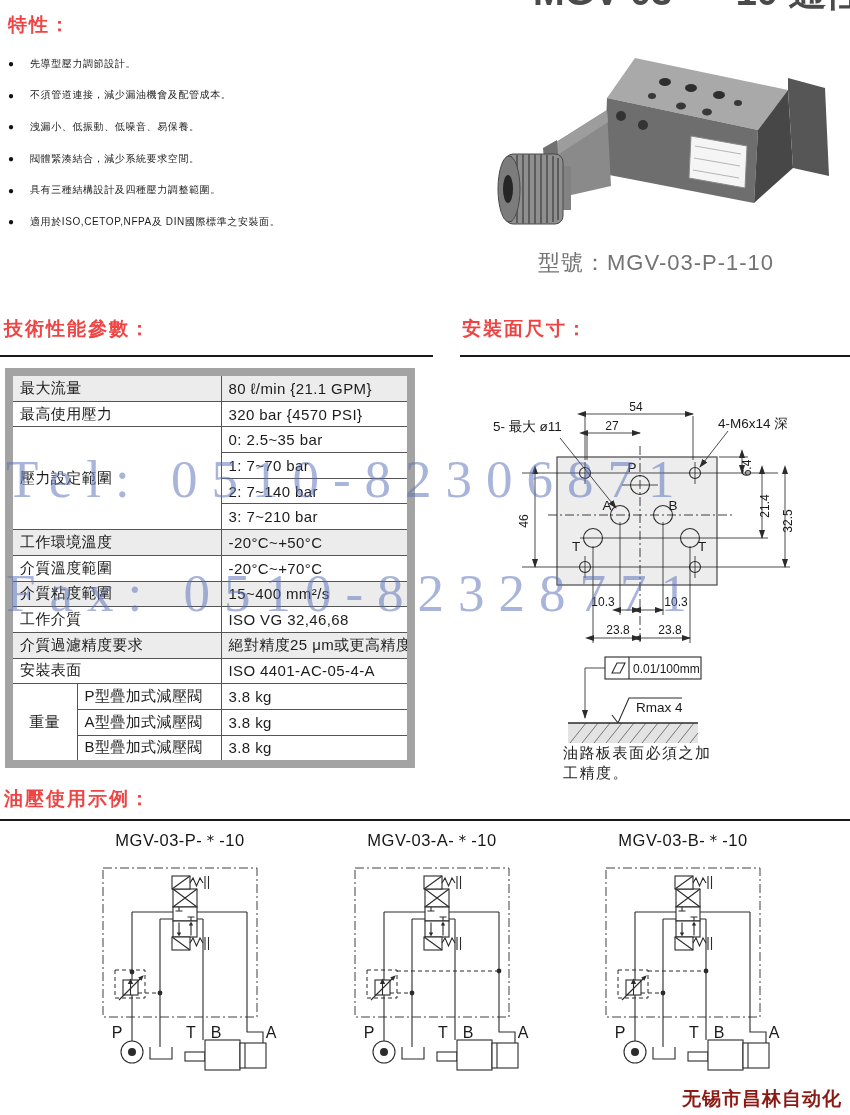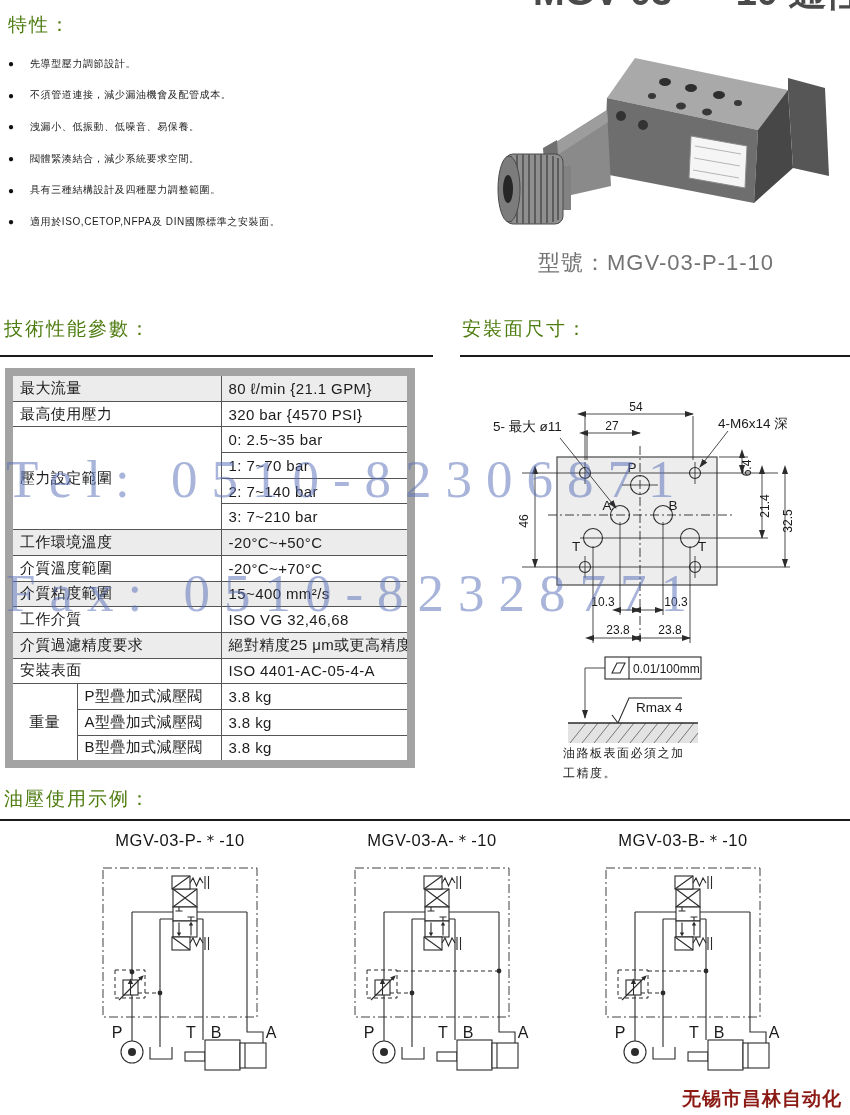--- a/index.html
+++ b/index.html
@@ -4,42 +4,42 @@
 <style>
   html,body { margin:0; padding:0; background:#ffffff; }
   .page { position:relative; width:850px; height:1115px; background:#fff; overflow:hidden;
           font-family:"Liberation Sans", sans-serif; color:#1c1c1c; }
 
   
   .clip-title { position:absolute; left:533px; top:-28px; height:40px; line-height:40px;
                 font-size:38px; font-weight:bold; color:#4a4a4a; white-space:nowrap; }
 
   
-  .h-sec { position:absolute; font-size:19px; font-weight:normal; letter-spacing:2px; color:#4d7c0f; }
+  .h-sec { position:absolute; font-size:19px; font-weight:bold; letter-spacing:2px; color:#ef4444; }
   .rule  { position:absolute; height:2px; background:#1a1a1a; }
 
   
   .features { position:absolute; left:8px; top:48px; width:470px; }
   .feat-item { display:flex; align-items:center; height:31.6px; }
   .feat-bullet { width:22px; font-size:10px; color:#111; flex:0 0 22px; }
   .feat-text { font-size:10px; letter-spacing:0.6px; white-space:nowrap; }
 
   .model-caption { position:absolute; left:538px; top:248px; font-size:22px; letter-spacing:1px; color:#737373; }
 
   
   .spec-table { position:absolute; left:5px; top:368px; border-collapse:collapse; table-layout:fixed;
                 width:403px; font-size:15px; border:8px solid #a3a3a3; }
   .spec-table td { border:1px solid #555; height:24.7px; padding:0 7px; white-space:nowrap;
                    overflow:hidden; letter-spacing:0.4px; }
   .spec-table td.ctr { text-align:center; padding:0 2px; }
   tr.shaded td { background:#ececec; }
 
   .std-note { position:absolute; left:462px; top:370px; font-size:15px; letter-spacing:0.6px; }
 
-  .surface-note { position:absolute; left:563px; top:743px; font-size:12px; letter-spacing:1.5px; line-height:20px; }
+  .surface-note { position:absolute; left:563px; top:743px; font-size:15px; letter-spacing:1.5px; line-height:20px; }
 
   
   .wm { position:absolute; left:6px; white-space:nowrap; font-family:"Liberation Serif", serif;
         font-size:53px; letter-spacing:14px; color:rgba(88,111,182,0.52); z-index:9; pointer-events:none; }
   .wm-tel { top:449px; }
   .wm-fax { top:563px; }
 
   
   .diag-title { position:absolute; width:210px; text-align:center; top:830px; font-size:16.5px;
                 letter-spacing:0.5px; color:#161616; }

